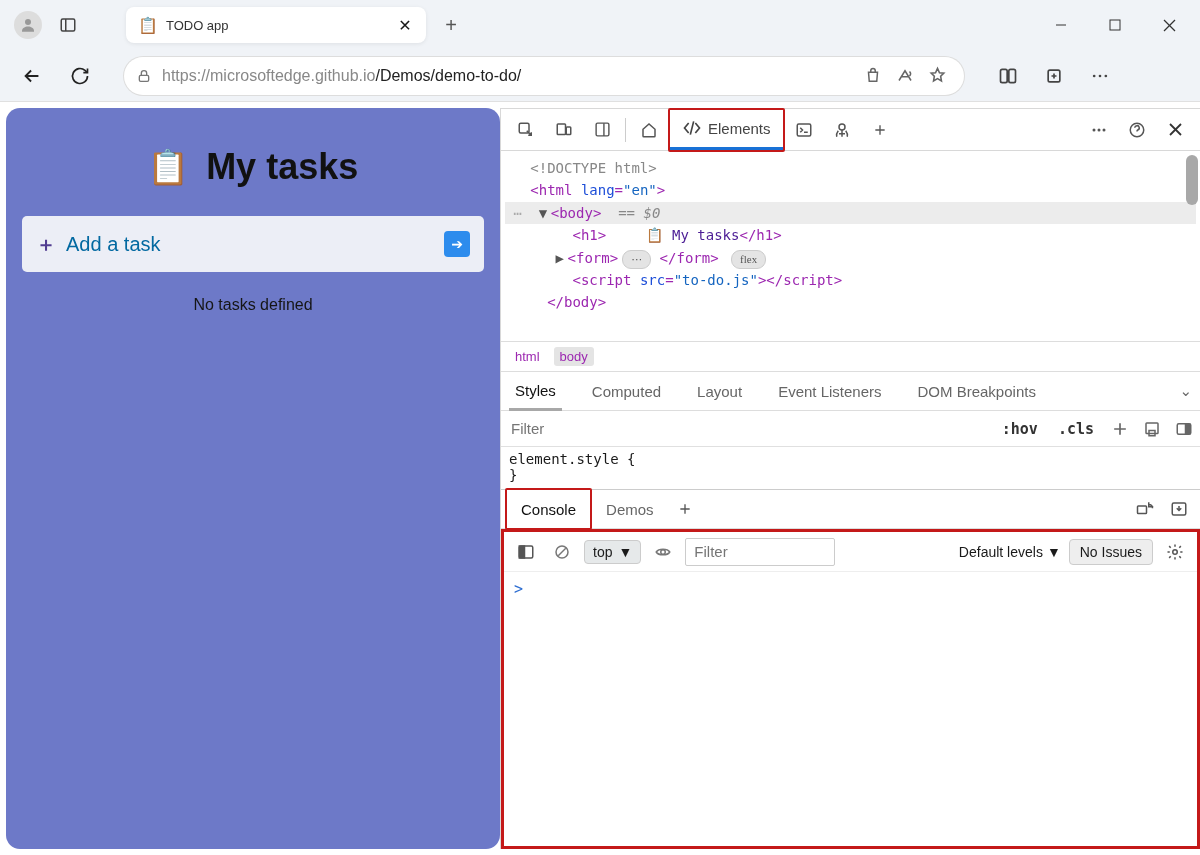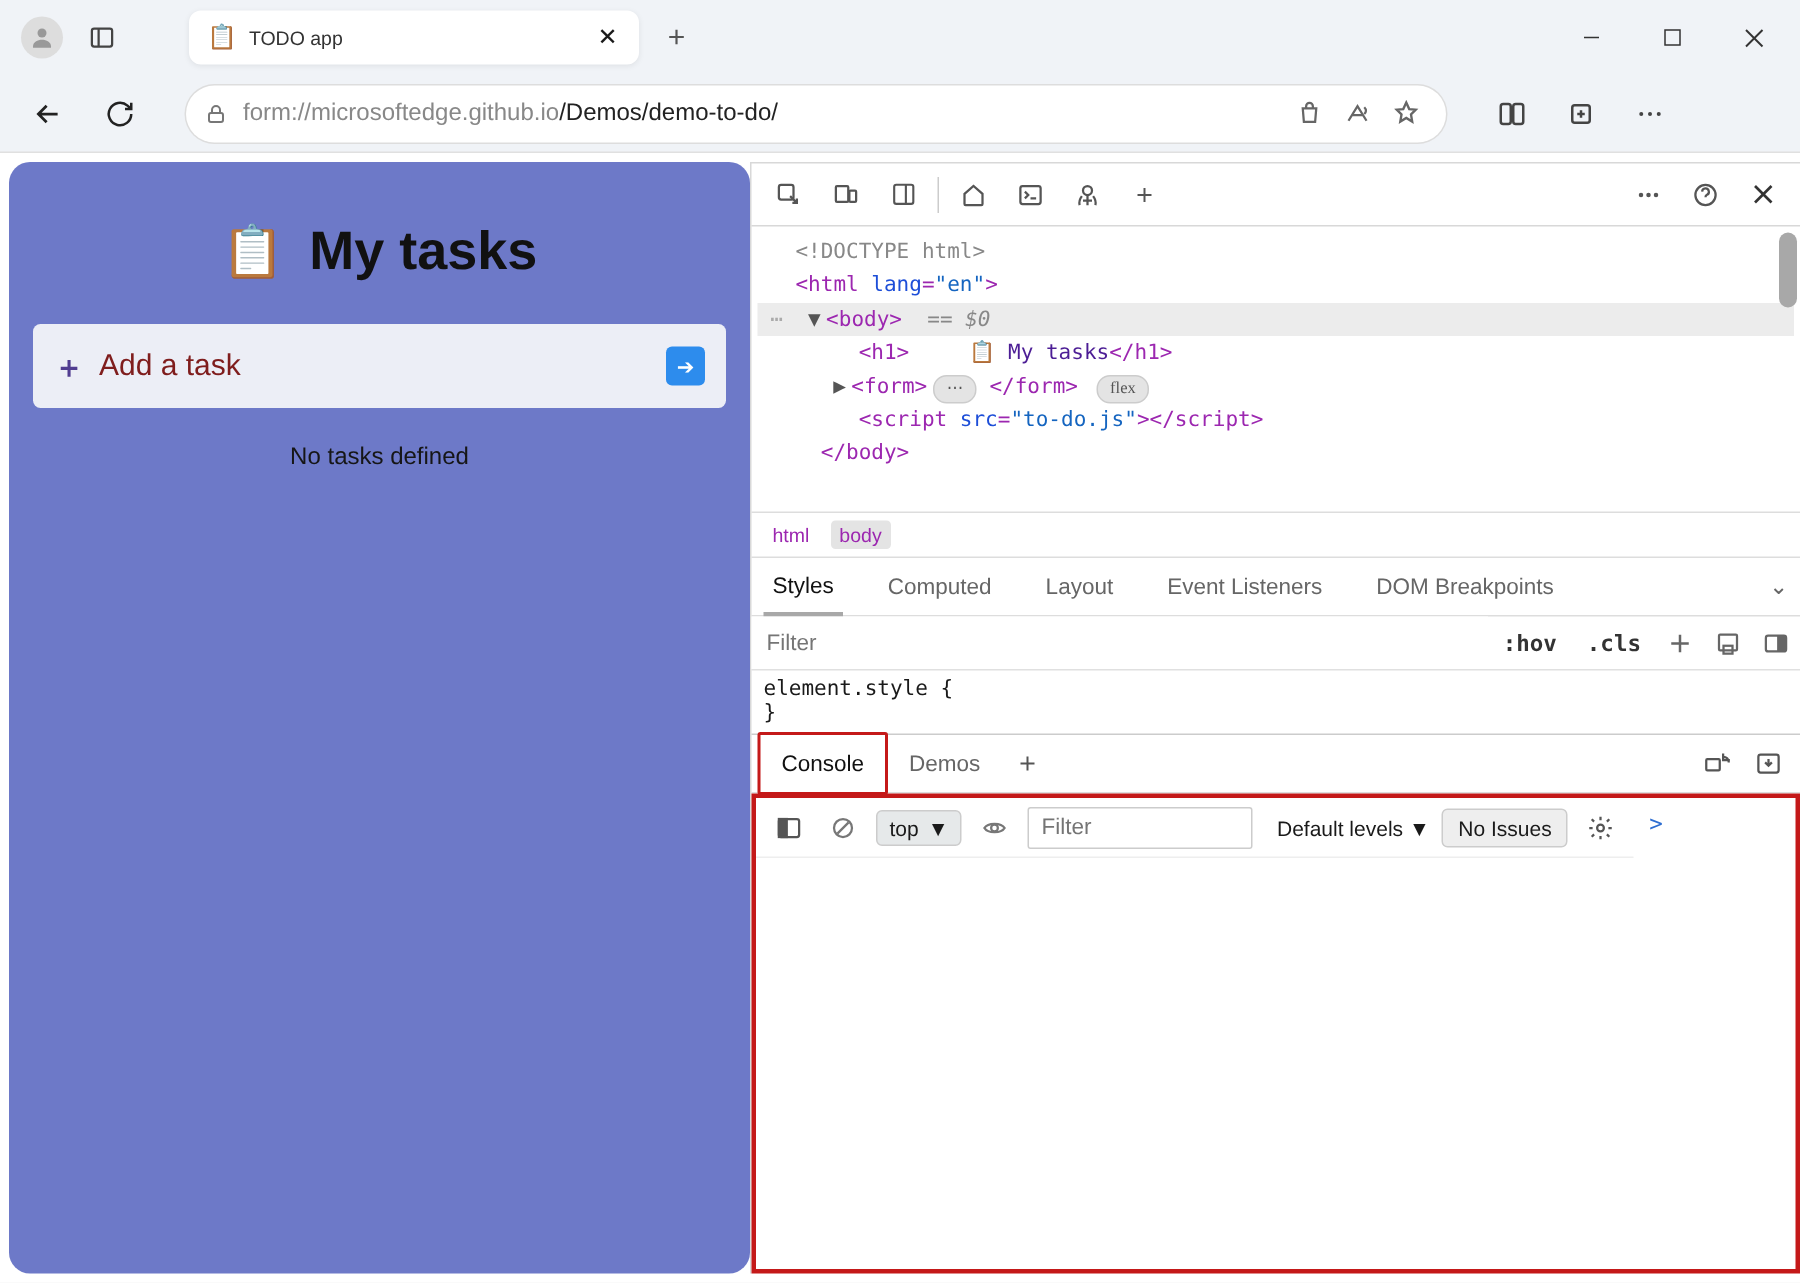--- a/index.html
+++ b/index.html
@@ -30,21 +30,21 @@
 
     
     .content { display: flex; height: calc(100% - 102px); background: #fff; padding: 6px 0 6px 6px; }
 
     
     .page { width: 494px; background: #6d79c8; border-radius: 14px; padding: 20px 16px; display: flex; flex-direction: column; align-items: center; }
     .page h1 { font-size: 36px; font-weight: 800; color: #111; display: flex; align-items: center; gap: 16px; margin: 18px 0 28px; }
     .page h1 .clipboard { font-size: 34px; }
     .task-input { width: 100%; background: #eceef6; border-radius: 5px; display: flex; align-items: center; padding: 12px 14px; height: 56px; }
     .task-input .plus { font-size: 20px; font-weight: 700; color: #513d91; margin-right: 10px; }
-    .task-input .placeholder { flex: 1; font-size: 20px; color: #7f1d1d; }
+    .task-input .placeholder { flex: 1; font-size: 20px; color: #0369a1; }
     .task-input .submit-btn { width: 26px; height: 26px; background: #2d8ced; border-radius: 4px; display: flex; align-items: center; justify-content: center; color: #fff; font-size: 14px; }
     .no-tasks { margin-top: 24px; font-size: 16px; color: #161616; }
 
     
     .devtools { flex: 1; background: #fff; display: flex; flex-direction: column; border-left: 1px solid #d8d8d8; border-top: 1px solid #d8d8d8; }
     .dt-tabs { height: 42px; display: flex; align-items: center; border-bottom: 1px solid #d8d8d8; padding: 0 6px; }
     .dt-icon-btn { width: 38px; height: 38px; display: flex; align-items: center; justify-content: center; color: #555; }
     .dt-sep { width: 1px; height: 24px; background: #ccc; margin: 0 4px; }
     .dt-tab { padding: 0 12px; height: 40px; display: flex; align-items: center; gap: 6px; cursor: pointer; font-size: 15px; color: #444; }
     .dt-tab.active { border-bottom: 3px solid #1871d6; }
@@ -83,21 +83,21 @@
     .style-code { font-family: Consolas, monospace; font-size: 14px; padding: 4px 8px; height: 42px; overflow: hidden; }
 
     
     .drawer-tabs { height: 40px; display: flex; align-items: center; border-top: 1px solid #ccc; border-bottom: 1px solid #ddd; padding: 0 4px; }
     .drawer-tabs .dtab { padding: 0 14px; height: 38px; display: flex; align-items: center; font-size: 15px; cursor: pointer; color: #666; }
     .drawer-tabs .dtab.active { color: #111; }
     .drawer-tabs .dr-icn { width: 34px; height: 34px; display: flex; align-items: center; justify-content: center; color: #555; }
     .drawer-tabs .highlight2 { border: 2px solid #c41919; border-radius: 2px; }
     .drawer-tabs .spacer { flex: 1; }
 
-    .console-area { flex: 1; border: 3px solid #c41919; display: flex; flex-direction: row; }
+    .console-area { flex: 1; border: 3px solid #c41919; display: flex; flex-direction: column; }
     .console-toolbar { height: 40px; display: flex; align-items: center; padding: 0 8px; gap: 8px; border-bottom: 1px solid #eee; }
     .console-toolbar .ci { width: 28px; height: 28px; display: flex; align-items: center; justify-content: center; color: #666; }
     .ctx-select { background: #e6e9ea; border: 1px solid #ccc; border-radius: 4px; padding: 3px 8px; display: flex; align-items: center; gap: 6px; font-size: 14px; }
     .console-toolbar .cfilter { border: 1px solid #ccc; border-radius: 2px; padding: 4px 8px; font-size: 15px; outline: none; width: 150px; height: 28px; }
     .lvl { font-size: 14px; display: flex; align-items: flex-end; gap: 4px; }
     .issues-btn { background: #eee; border: 1px solid #ccc; border-radius: 4px; padding: 4px 10px; font-size: 14px; }
     .console-prompt { padding: 8px 10px; color: #2e6ed1; font-family: Consolas, monospace; font-size: 15px; }
 
     svg { display: block; }
   </style>
@@ -157,21 +157,21 @@
         <path d="M21 3v5h-5"></path>
       </svg>
     </div>
   <div class="addr-wrap">
     <span class="lock">
         <svg width="16" height="16" viewBox="0 0 24 24" fill="none" stroke="#777" stroke-width="2">
           <rect x="5" y="11" width="14" height="9" rx="2"></rect>
           <path d="M8 11V8a4 4 0 0 1 8 0v3"></path>
         </svg>
       </span>
-    <span class="addr-text"><span>form://microsoftedge.github.io</span><span class="path">/Demos/demo-to-do/</span></span>
+    <span class="addr-text"><span>https://microsoftedge.github.io</span><span class="path">/Demos/demo-to-do/</span></span>
     <span class="addr-icn">
         <svg width="18" height="18" viewBox="0 0 24 24" fill="none" stroke="#666" stroke-width="2">
           <path d="M6 7h12l-1 12H7z"></path>
           <path d="M9 7V5a3 3 0 0 1 6 0v2"></path>
         </svg>
       </span>
     <span class="addr-icn">
         <svg width="18" height="18" viewBox="0 0 24 24" fill="none" stroke="#666" stroke-width="2">
           <path d="M4 18l8-13 8 13M7 13h10"></path>
           <path d="M18 6c2 2 2 4 0 6"></path>
@@ -241,20 +241,28 @@
             <rect x="3" y="3" width="18" height="18" rx="2"></rect>
             <line x1="14" y1="3" x2="14" y2="21"></line>
           </svg>
         </div>
       <div class="dt-sep"></div>
       <div class="dt-icon-btn">
           <svg width="18" height="18" viewBox="0 0 24 24" fill="none" stroke="#555" stroke-width="2">
             <path d="M4 11l8-7 8 7v9a1 1 0 0 1-1 1H5a1 1 0 0 1-1-1z"></path>
           </svg>
         </div>
+      <div class="highlight">
+        <div class="dt-tab active">
+          <svg width="20" height="20" viewBox="0 0 24 24" fill="none" stroke="#444" stroke-width="2">
+              <path d="M8 6l-5 6 5 6M16 6l5 6-5 6M14 4l-4 16"></path>
+            </svg>
+          <span>Elements</span>
+        </div>
+      </div>
       <div class="dt-icon-btn">
           <svg width="18" height="18" viewBox="0 0 24 24" fill="none" stroke="#555" stroke-width="2">
             <rect x="3" y="4" width="18" height="16" rx="2"></rect>
             <path d="M7 9l3 3-3 3M12 15h5"></path>
           </svg>
         </div>
       <div class="dt-icon-btn">
           <svg width="18" height="18" viewBox="0 0 24 24" fill="none" stroke="#555" stroke-width="2">
             <circle cx="12" cy="8" r="4"></circle>
             <path d="M7 13c-3 4-2 8-2 8M17 13c3 4 2 8 2 8M12 12v9M8 17h8"></path>

